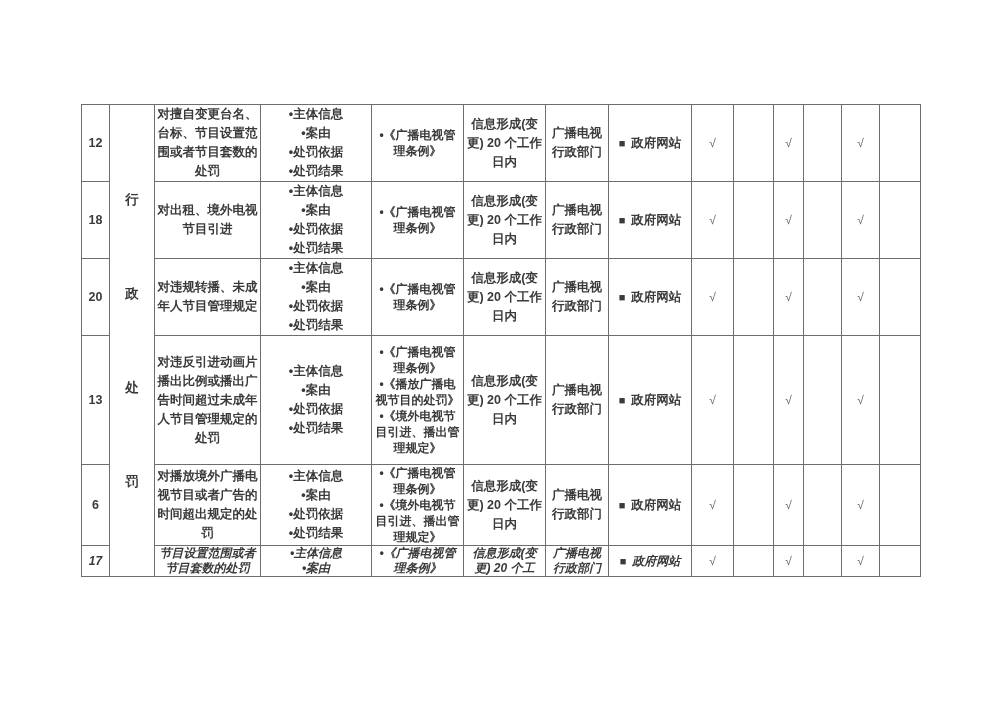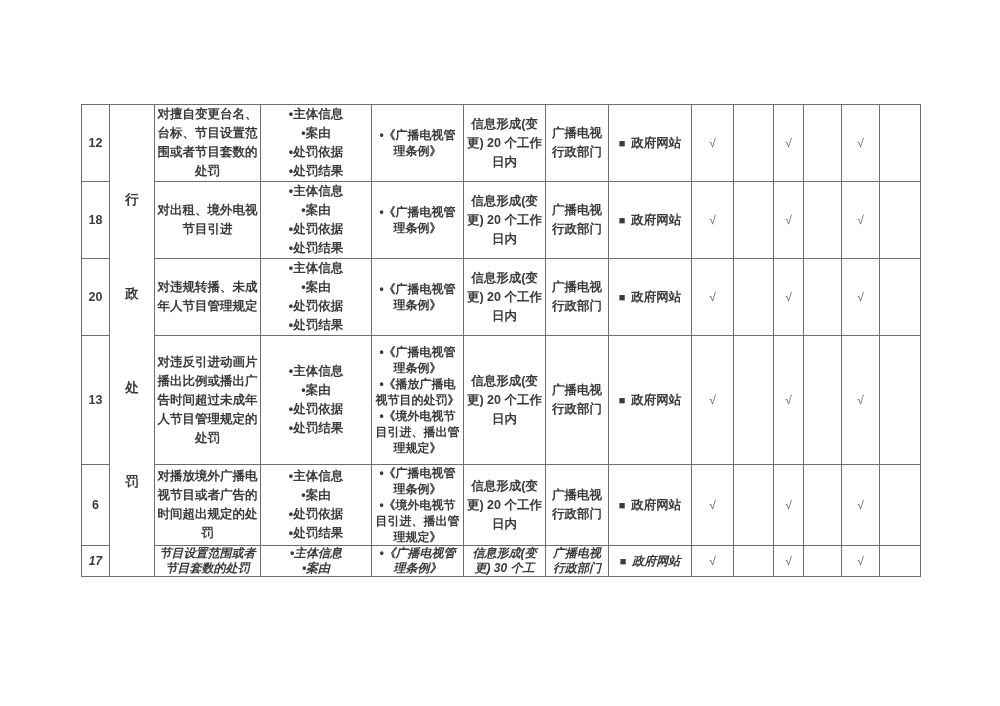--- a/index.html
+++ b/index.html
@@ -195,21 +195,21 @@
         <tr class="r-last">
     <td class="c-num">17</td>
     <td class="c-name">节目设置范围或者节目套数的处罚</td>
     <td class="c-elems">
             <div>•主体信息</div>
             <div>•案由</div>
           </td>
     <td class="c-legal">
             <div>•《广播电视管理条例》</div>
           </td>
-    <td class="c-time">信息形成(变更) 30 个工</td>
+    <td class="c-time">信息形成(变更) 20 个工</td>
     <td class="c-resp">广播电视
 行政部门</td>
     <td class="c-channel"><span class="channel-marker">■</span><span>政府网站</span></td>
   <td class="c-check">√</td>
           <td class="c-check"></td>
           <td class="c-check">√</td>
           <td class="c-check"></td>
           <td class="c-check">√</td>
           <td class="c-check"></td>
         </tr>

